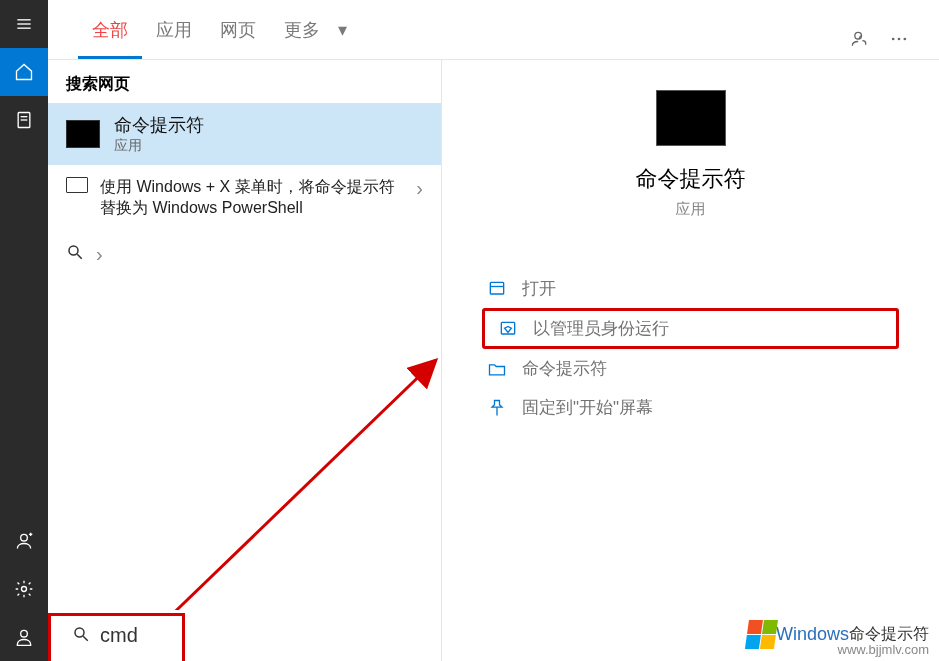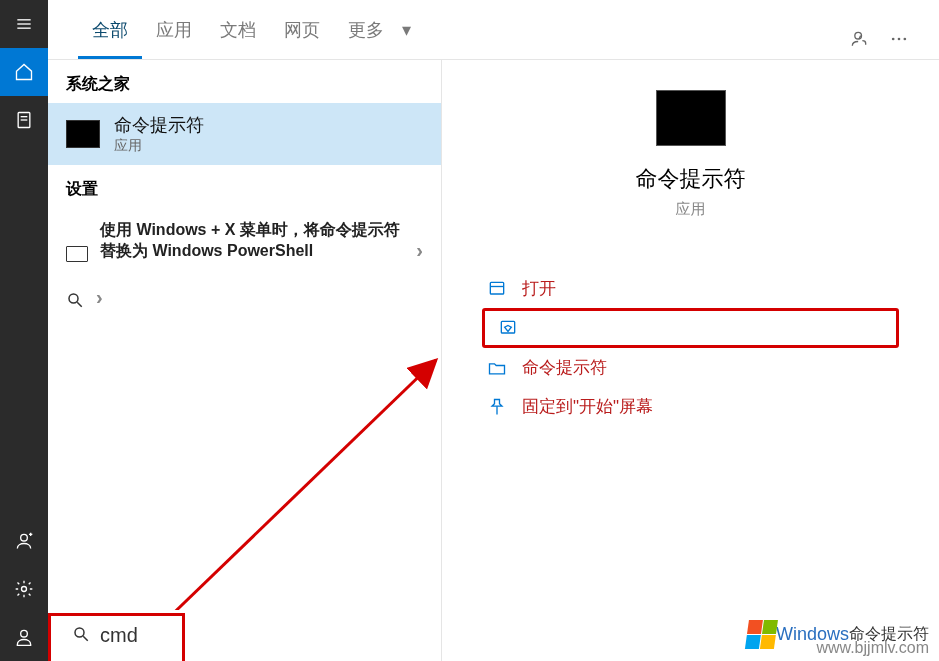--- a/index.html
+++ b/index.html
@@ -23,21 +23,21 @@
     display:flex; flex-direction:column;
   }
   .tabbar {
     height:60px; border-bottom:1px solid #e5e5e5;
     display:flex; align-items:flex-end; padding:0 20px 0 30px;
   }
   .tab {
     padding:18px 14px 14px; font-size:18px; color:#7a7a7a; cursor:pointer;
     border-bottom:3px solid transparent;
   }
-  .tab.active { color:#0c4a6e; border-bottom-color:#0078d4; }
+  .tab.active { color:#ef4444; border-bottom-color:#0078d4; }
   .tab.more { display:flex; align-items:center; gap:18px; }
   .tabbar .spacer { flex:1; }
   .top-icon { width:40px; height:40px; display:flex; align-items:center; justify-content:center; color:#666; cursor:pointer; }
   .top-icon svg { width:20px; height:20px; }
 
   .content { flex:1; display:flex; }
   .left-col {
     width:394px; border-right:1px solid #e5e5e5; position:relative;
     display:flex; flex-direction:column;
   }
@@ -49,42 +49,42 @@
     display:flex; align-items:center; gap:14px; padding:10px 18px;
     background:#cde6f7;
   }
   .cmd-thumb {
     width:34px; height:28px; background:#000; border:1px solid #333;
   }
   .best-match .title { font-size:18px; color:#111; }
   .best-match .sub { font-size:14px; color:#666; }
 
   .list-item {
-    display:flex; align-items:flex-end; gap:12px; padding:12px 18px;
-    cursor:pointer; font-size:16px; color:#222;font-weight:bold;
+    display:flex; align-items:flex-start; gap:12px; padding:12px 18px;
+    cursor:pointer; font-size:16px; color:#222;
   }
   .list-item .text { flex:1; }
   .list-item .sub { color:#888; font-size:15px; }
   .chevron { color:#888; font-size:20px; }
 
   .monitor-icon {
     width:22px; height:16px; border:1.5px solid #333; border-radius:1px;
   }
   .search-glyph { width:18px; height:18px; }
   .search-glyph svg { width:18px; height:18px; stroke:#333; fill:none; stroke-width:2; }
 
   
   .detail-thumb { width:70px; height:56px; background:#000; border:1px solid #555; margin:0 auto; }
   .detail-title { text-align:center; font-size:22px; margin-top:18px; }
   .detail-sub { text-align:center; font-size:15px; color:#888; margin-top:6px; }
 
   .actions { margin-top:50px; display:flex; flex-direction:column; gap:0; }
   .action {
     display:flex; align-items:center; gap:14px; padding:8px 4px;
-    font-size:17px; color:#b91c1c; cursor:pointer;
+    font-size:17px; color:#737373; cursor:pointer;
   }
   .action .aicon { width:22px; height:22px; display:flex; align-items:center; justify-content:center; }
   .action .aicon svg { width:20px; height:20px; stroke:#0078d4; fill:none; stroke-width:1.6; }
   .action.highlight { border:3px solid #d40000; border-radius:3px; padding:6px 12px; }
 
   
   .searchbar-wrap {
     position:absolute; left:48px; bottom:0; display:flex; align-items:center;
     gap:10px; padding:14px 24px; background:#fff;
   }
@@ -104,21 +104,21 @@
 
   
   .watermark {
     position:absolute; right:0; bottom:6px; display:flex; align-items:center; gap:0;
     background: rgba(255,255,255,0.95); padding:6px 10px;
   }
   .watermark .wlogo { display:flex; flex-wrap:wrap; width:30px; height:30px; transform: skewX(-8deg); }
   .watermark .wlogo div { width:14px; height:14px; margin:0.5px; }
   .watermark .txt1 { font-size:18px; color:#2a6fbf; }
   .watermark .txt2 { font-size:16px; color:#333; }
-  .watermark .url { position:absolute; right:10px; bottom:-2px; font-size:16px; color:#888; }
+  .watermark .url { position:absolute; right:10px; bottom:-2px; font-size:13px; color:#888; }
 </style>
 </head>
 <body>
 
 <div class="sidebar">
   <div class="top">
     <div class="side-btn">
       <svg viewBox="0 0 24 24">
           <line x1="4" y1="7" x2="20" y2="7"></line>
           <line x1="4" y1="12" x2="20" y2="12"></line>
@@ -160,21 +160,20 @@
         </svg>
     </div>
   </div>
 </div>
 
 <div class="main">
 
   <div class="tabbar">
     <div class="tab active">全部</div>
     <div class="tab">应用</div>
-    <div class="tab">文档</div>
     <div class="tab">网页</div>
     <div class="tab more">
       <span>更多</span>
       <span>▾</span>
     </div>
     <div class="spacer"></div>
     <div class="top-icon">
       <svg viewBox="0 0 24 24" stroke="#666" fill="none" stroke-width="1.6">
           <circle cx="11" cy="8" r="4"></circle>
           <path d="M4 20c0-3 3-5 7-5"></path>
@@ -188,30 +187,29 @@
           <circle cx="12" cy="12" r="1.6"></circle>
           <circle cx="19" cy="12" r="1.6"></circle>
         </svg>
     </div>
   </div>
 
   <div class="content">
 
     <div class="left-col">
 
-      <div class="section-header">系统之家</div>
+      <div class="section-header">搜索网页</div>
       <div class="best-match">
         <div class="cmd-thumb"></div>
         <div>
           <div class="title">命令提示符</div>
           <div class="sub">应用</div>
         </div>
       </div>
 
-      <div class="section-header">设置</div>
       <div class="list-item">
         <div class="monitor-icon"></div>
         <div class="text">使用 Windows + X 菜单时，将命令提示符替换为 Windows PowerShell</div>
         <div class="chevron">›</div>
       </div>
 
       <div class="list-item">
         <div class="search-glyph">
           <svg viewBox="0 0 24 24">
               <circle cx="10" cy="10" r="6"></circle>
@@ -238,20 +236,21 @@
             </span>
           <span>打开</span>
         </div>
         <div class="action highlight">
           <span class="aicon">
               <svg viewBox="0 0 24 24">
                 <rect x="4" y="4" width="16" height="14" rx="1"></rect>
                 <path d="M12 9l4 2-4 5-4-5 4-2z"></path>
               </svg>
             </span>
+          <span>以管理员身份运行</span>
         </div>
         <div class="action">
           <span class="aicon">
               <svg viewBox="0 0 24 24">
                 <path d="M3 7h6l2 2h10v10H3z"></path>
               </svg>
             </span>
           <span>命令提示符</span>
         </div>
         <div class="action">

